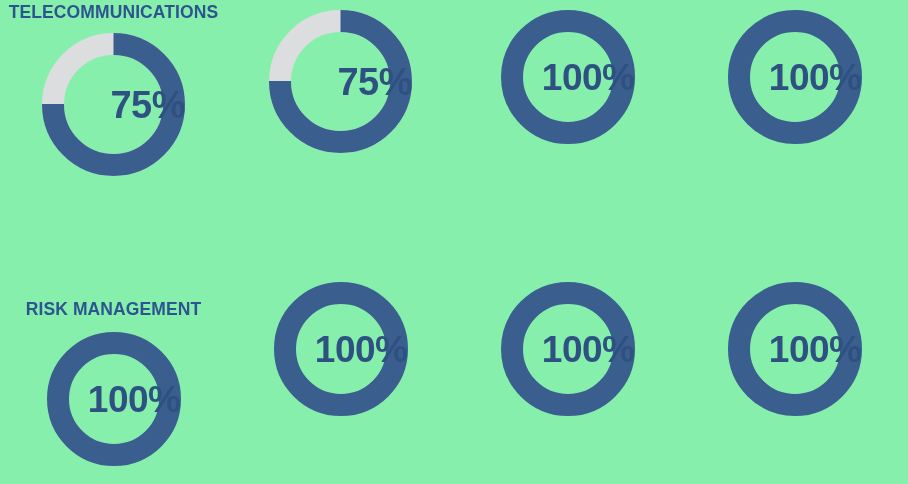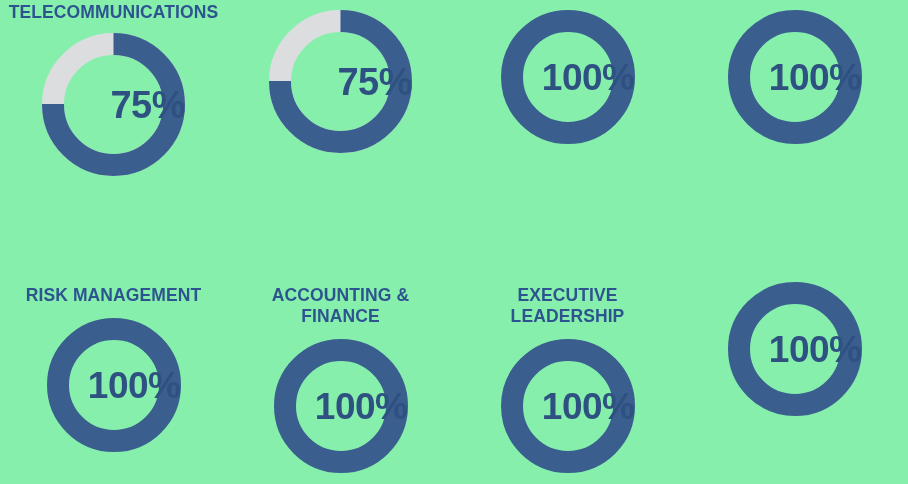--- a/index.html
+++ b/index.html
@@ -48,21 +48,21 @@
     letter-spacing: 0.1px;
     color: #2e5490;
     text-align: center;
     text-transform: uppercase;
     white-space: pre-line;
   }
 
   
   .row1 .cell-title { margin-top: 2px; }
   
-  .row2 .cell-title { margin-top: 15px; }
+  .row2 .cell-title { margin-top: 29px; }
 
   .donut-wrap {
     position: relative;
     display: flex;
     align-items: center;
     justify-content: center;
   }
 
   .row1 .donut-wrap { margin-top: 10px; }
   .row2 .donut-wrap { margin-top: 12px; }
@@ -137,33 +137,29 @@
       <div class="cell-title">RISK MANAGEMENT</div>
       <div class="donut-wrap">
           <svg class="donut" width="134" height="134" viewBox="0 0 134 134">
             <circle cx="67" cy="67" r="56" fill="none" stroke="#3a5f8f" stroke-width="22" stroke-linecap="butt" transform="rotate(-90 67 67)"></circle>
           </svg>
         <div class="donut-label size-100">100%</div>
       </div>
     </div>
 
     <div class="cell row2">
-      <div class="cell-title">ACCOUNTING &amp;
-FINANCE</div>
       <div class="donut-wrap">
           <svg class="donut" width="134" height="134" viewBox="0 0 134 134">
             <circle cx="67" cy="67" r="56" fill="none" stroke="#3a5f8f" stroke-width="22" stroke-linecap="butt" transform="rotate(-90 67 67)"></circle>
           </svg>
         <div class="donut-label size-100">100%</div>
       </div>
     </div>
 
     <div class="cell row2">
-      <div class="cell-title">EXECUTIVE
-LEADERSHIP</div>
       <div class="donut-wrap">
           <svg class="donut" width="134" height="134" viewBox="0 0 134 134">
             <circle cx="67" cy="67" r="56" fill="none" stroke="#3a5f8f" stroke-width="22" stroke-linecap="butt" transform="rotate(-90 67 67)"></circle>
           </svg>
         <div class="donut-label size-100">100%</div>
       </div>
     </div>
 
     <div class="cell row2">
       <div class="donut-wrap">

